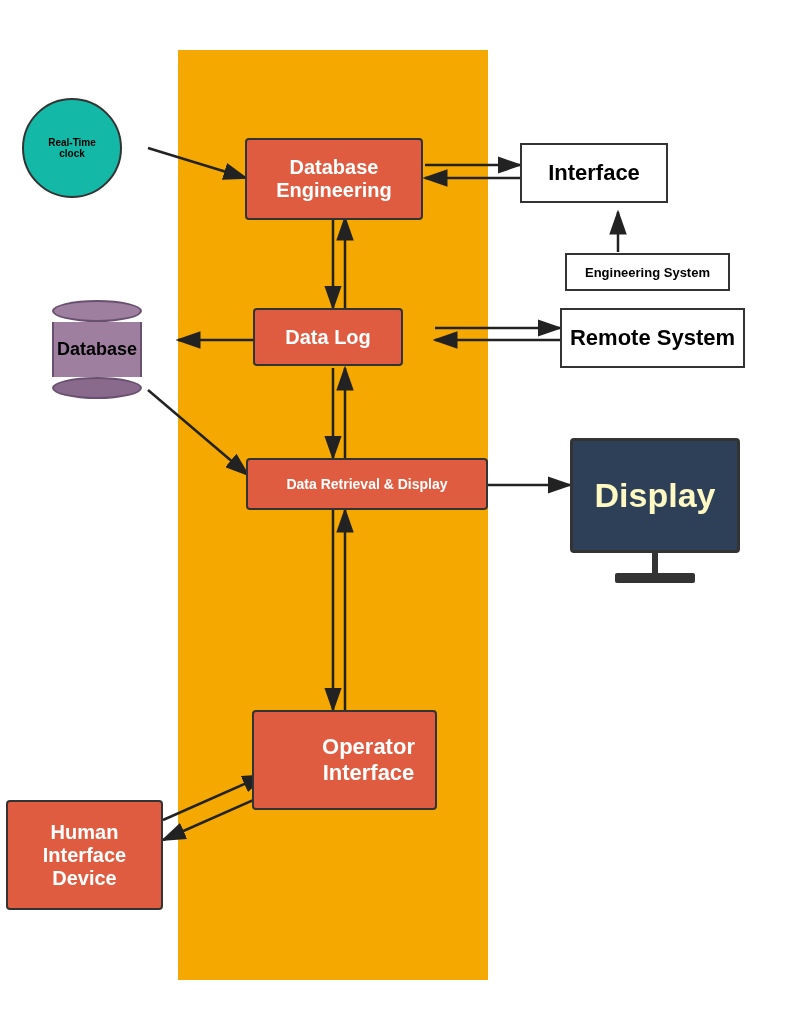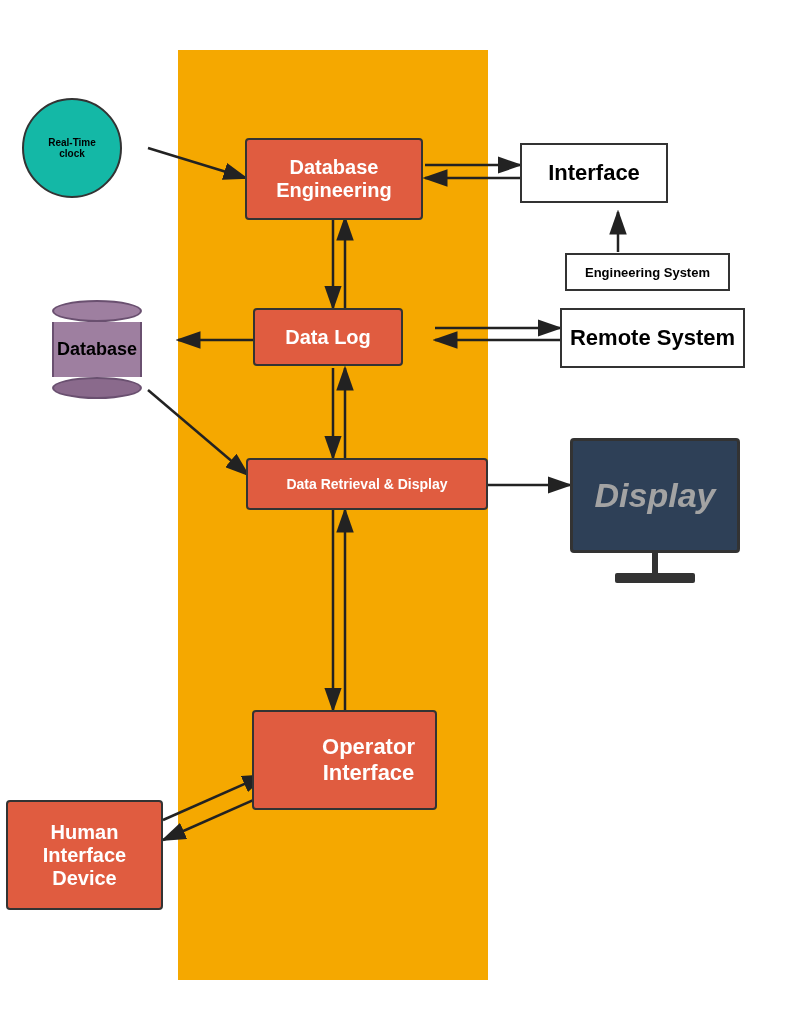--- a/index.html
+++ b/index.html
@@ -155,24 +155,23 @@
     }
 
     .monitor-base {
       width: 80px;
       height: 10px;
       background: #333;
       border-radius: 2px;
     }
 
     .monitor-label {
-      color: #a3a3a3;
+      color: #fef9c3;
       font-size: 34px;
       font-weight: bold;
-      font-style: italic;
     }
   </style>
 </head>
 <body>
 
 <div class="diagram-container">
 
   <div class="yellow-column"></div>
 
   <svg class="arrows-svg">

